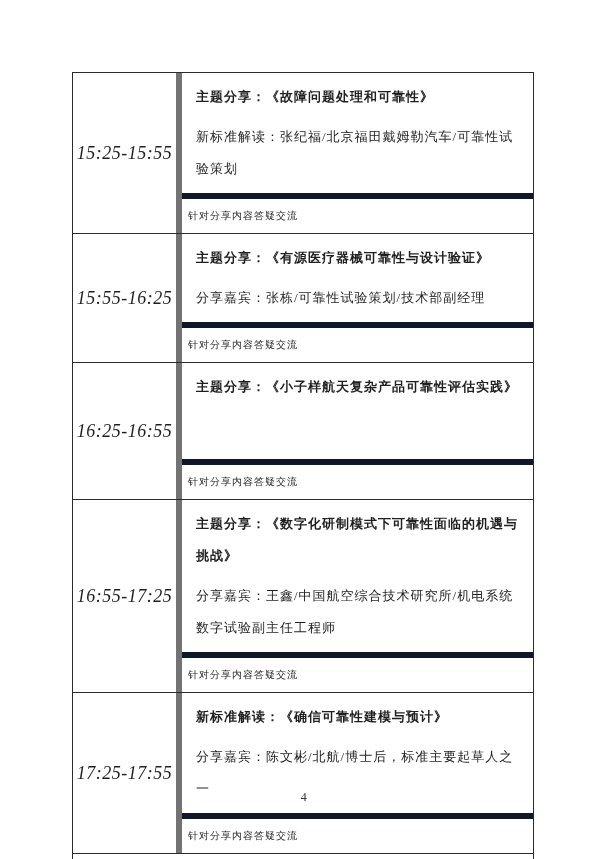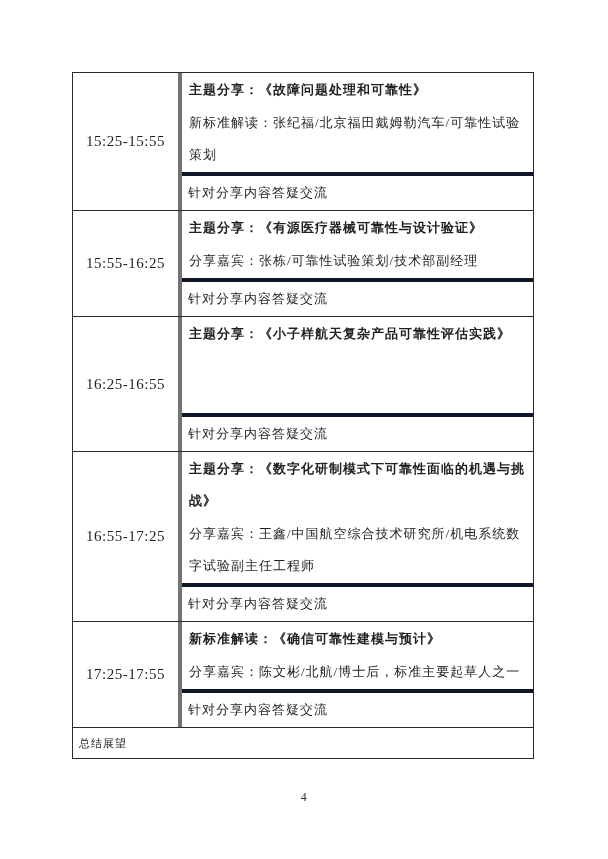--- a/index.html
+++ b/index.html
@@ -31,54 +31,55 @@
   .section {
     display: flex;
     border-bottom: 1px solid #2b2b2b;
   }
   .section:last-child {
     border-bottom: none;
   }
   .time-cell {
     flex: 0 0 109px;
     width: 109px;
-    border-right: 4px solid #737373;
+    border-right: 6px solid #737373;
     display: flex;
     align-items: center;
     justify-content: center;
-    font-size: 15px;
+    font-size: 18px;
     letter-spacing: 0.5px;
     box-sizing: border-box;
+    font-style: italic;
   }
   .content-cell {
     flex: 1;
     display: flex;
     flex-direction: column;
     min-width: 0;
   }
   .sub-a {
     padding: 0 6px 0 6px;
   }
   .mh96  { min-height: 96px; }
   .mh64  { min-height: 64px; }
   .mh128 { min-height: 128px; }
   .sub-a p {
-    margin: 1px;
+    margin: 8px;
     font-size: 13px;
     line-height: 32px;
     letter-spacing: 1px;
   }
   .session-title {
     font-weight: bold;
   }
   .sub-b {
-    border-top: 4px solid #0f172a;
+    border-top: 6px solid #0f172a;
     min-height: 34px;
     line-height: 34px;
-    font-size: 13px;
+    font-size: 10px;
     letter-spacing: 1px;
     padding: 0 6px;
   }
   .single-row .time-cell {
     min-height: 30px;
   }
   .summary-cell {
     flex: 1;
     display: flex;
     align-items: center;

